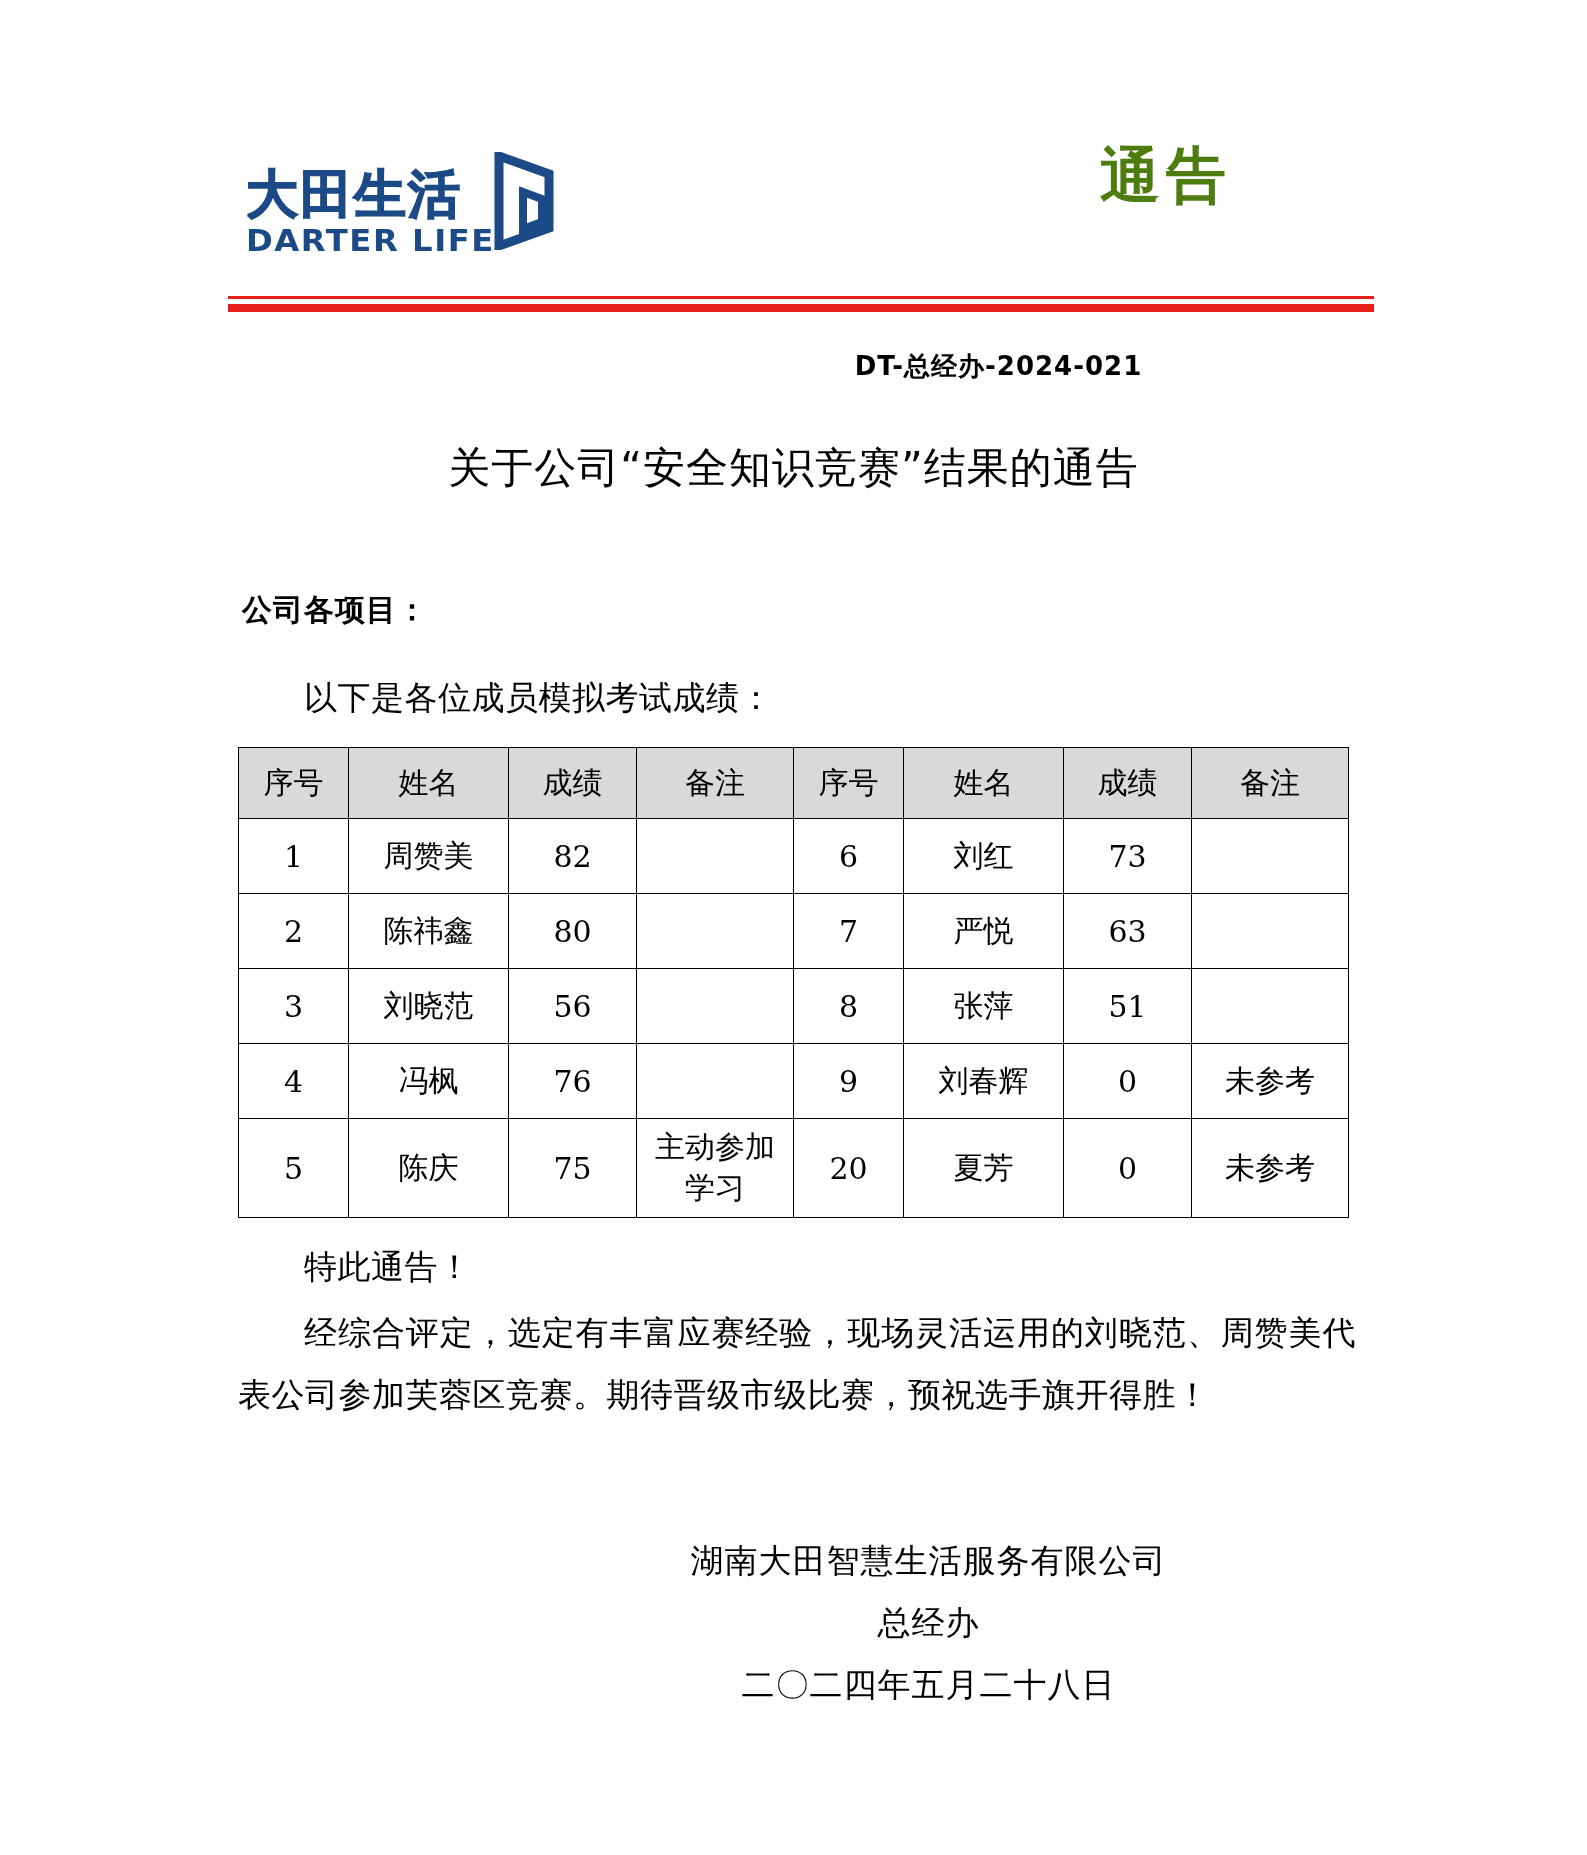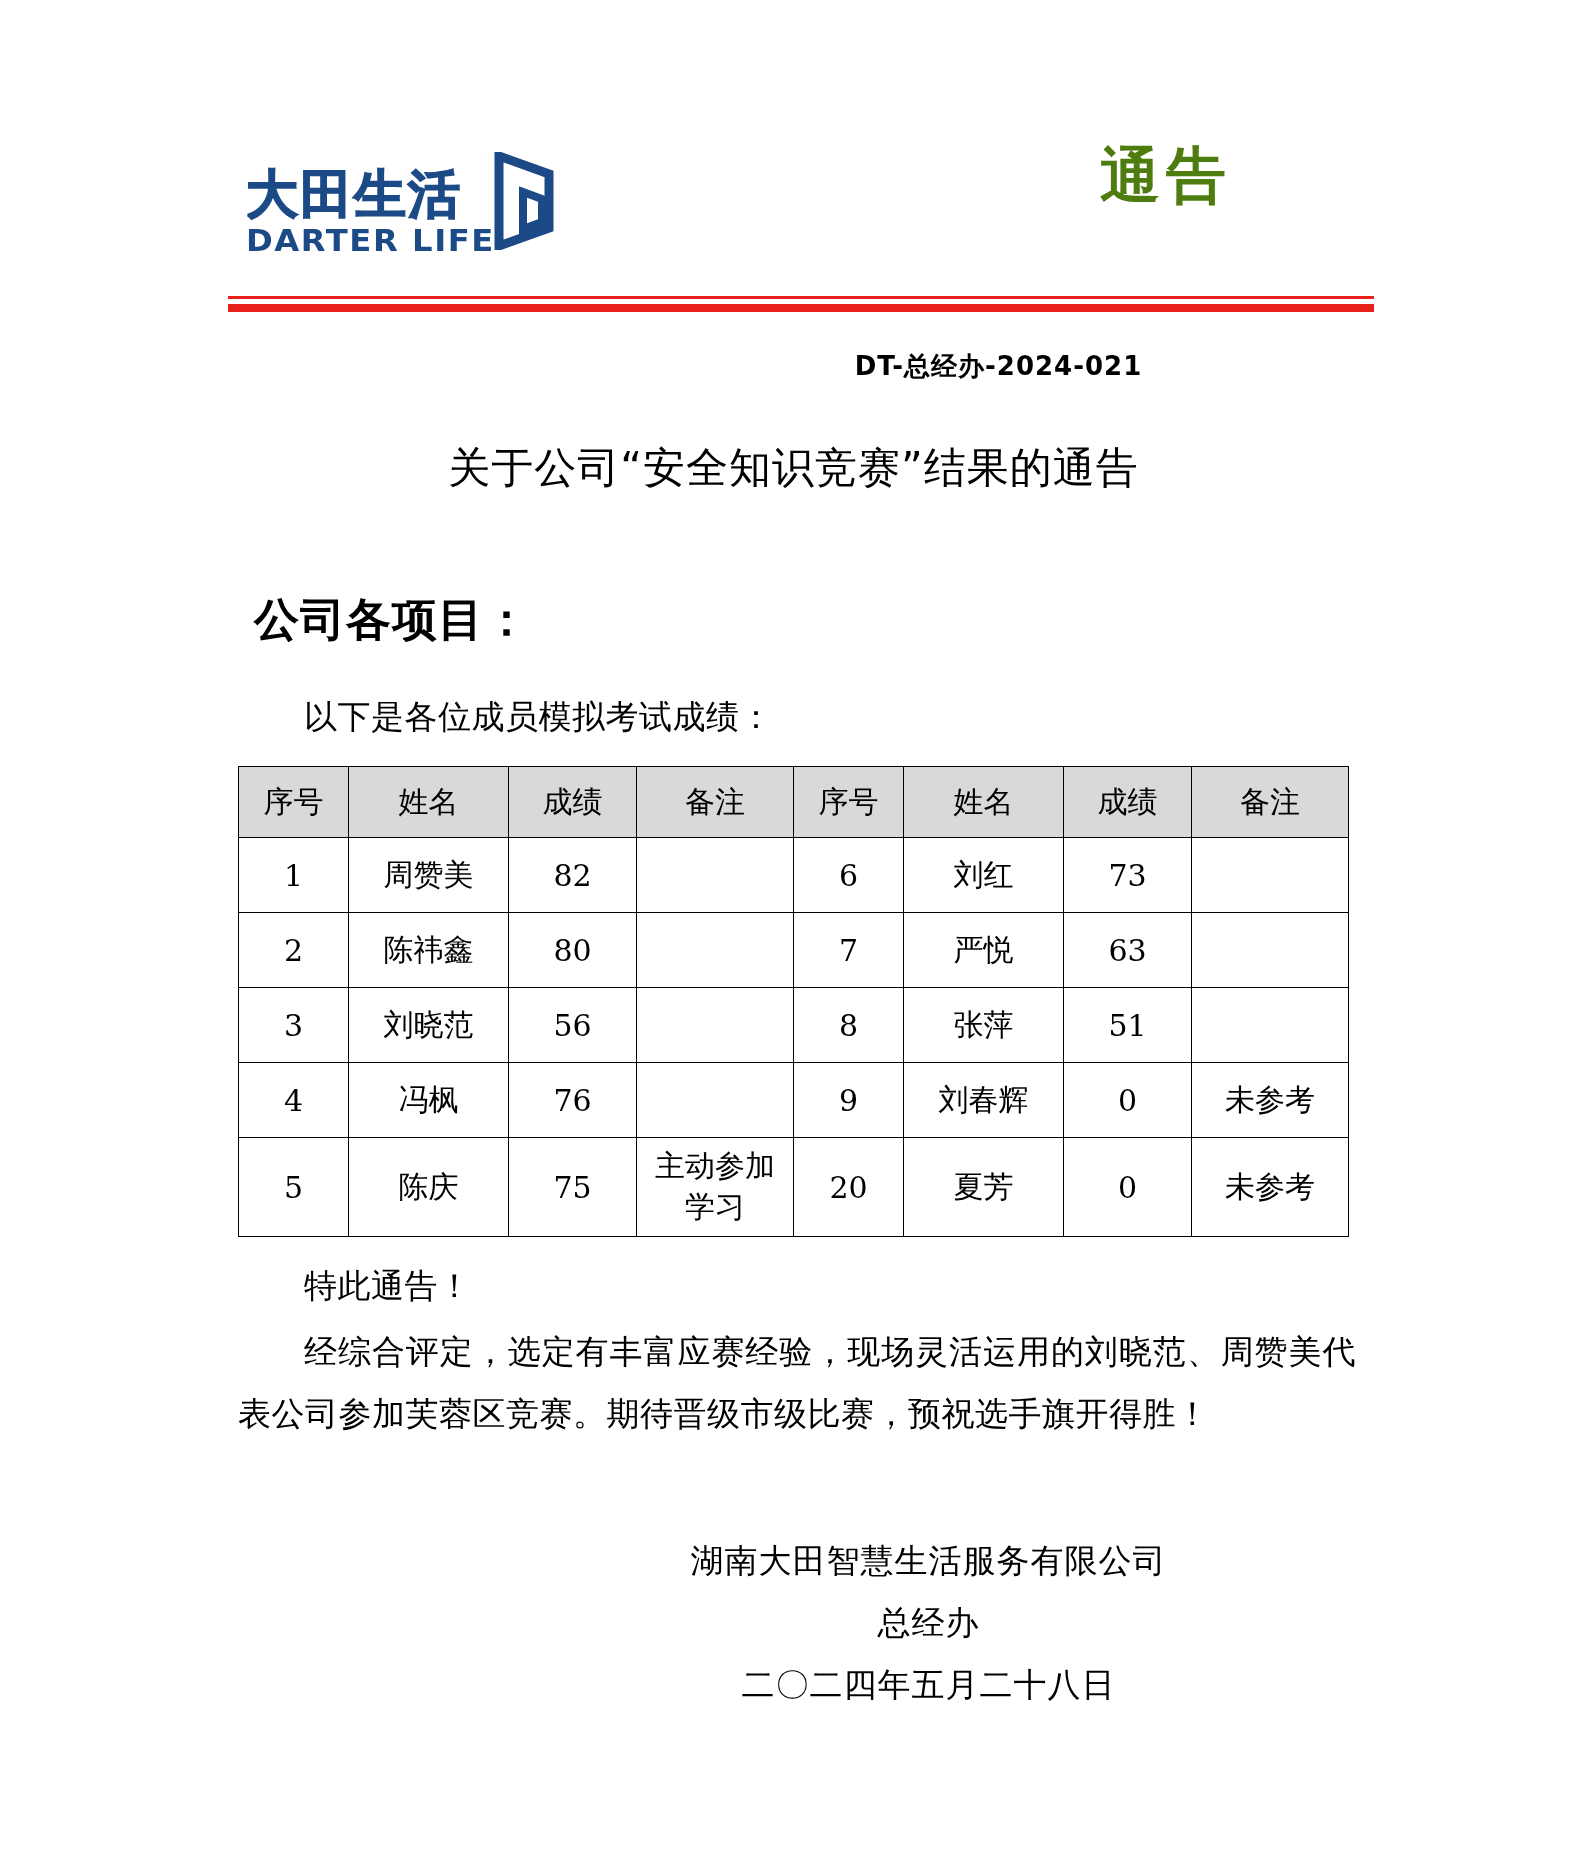--- a/index.html
+++ b/index.html
@@ -125,24 +125,24 @@
 
   .content {
     position: absolute;
     left: 238px;
     top: 590px;
     width: 1118px;
   }
 
   .salutation {
     font-family: "DejaVu Sans", "Liberation Sans", sans-serif;
-    font-size: 45px;
+    font-size: 30px;
     font-weight: bold;
     letter-spacing: 1px;
-    margin: 0 0 36px 16px;
+    margin: 0 0 36px 4px;
   }
 
   .body-para {
     font-family: "DejaVu Serif", "Liberation Serif", serif;
     font-size: 33px;
     line-height: 62px;
     text-indent: 66px;
     margin: 0;
     text-align: justify;
     letter-spacing: 0.5px;

